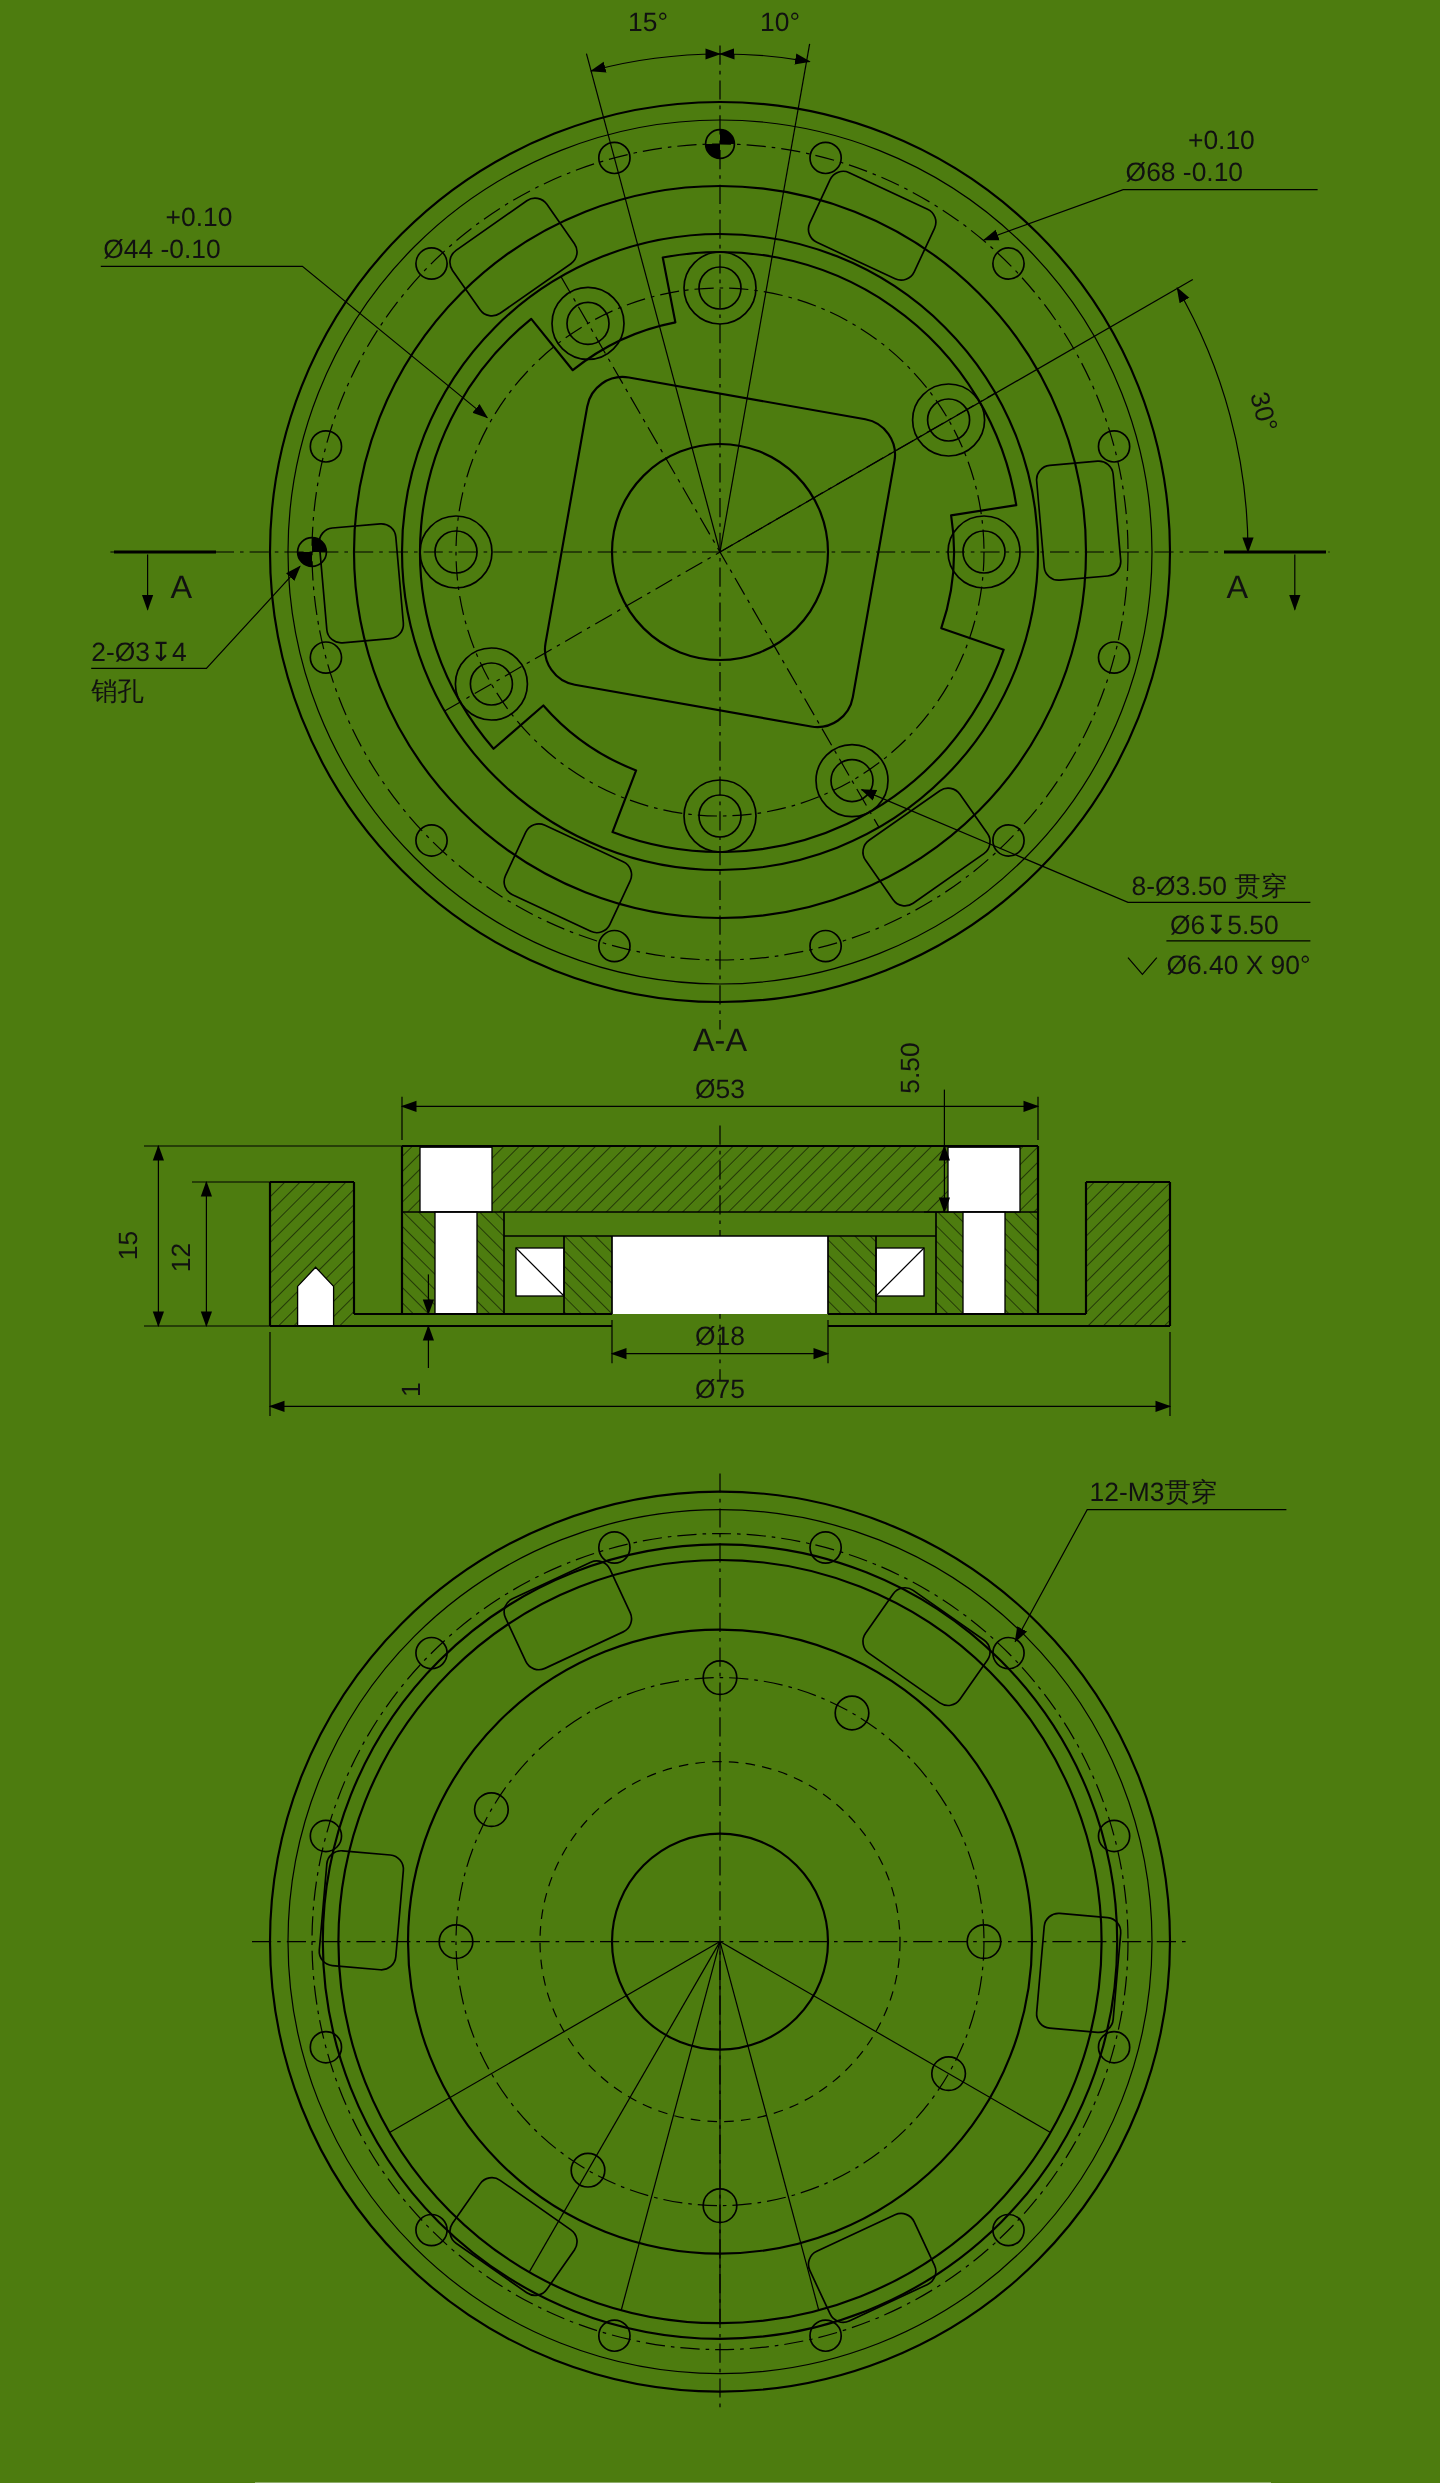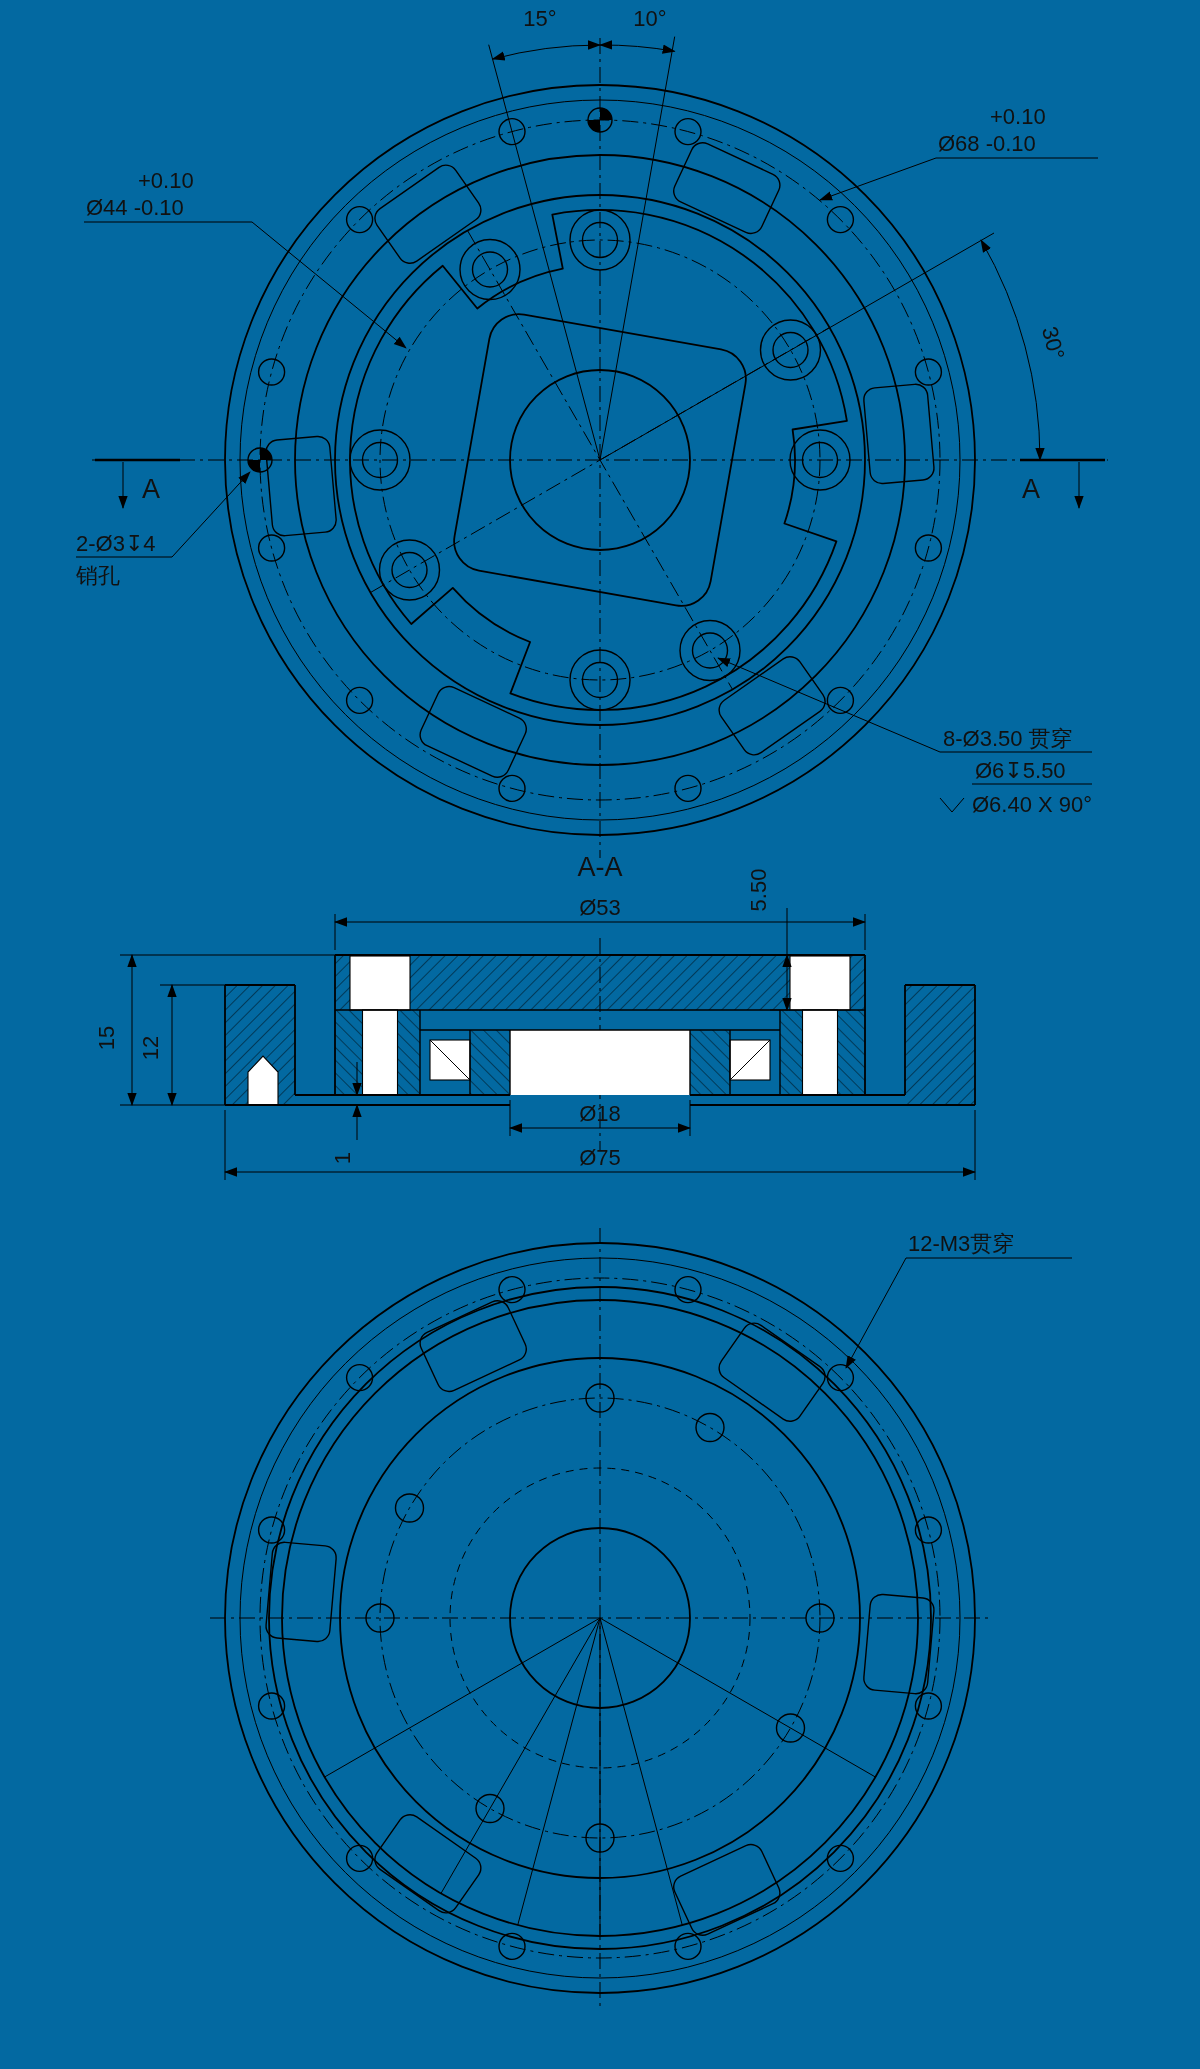--- a/index.html
+++ b/index.html
@@ -1,16 +1,16 @@
 <!DOCTYPE html>
 <html><head>
 <meta charset="utf-8">
 <style>
   html,body{margin:0;padding:0;background:#fff;}
-  .sheet{position:relative;width:1200px;height:2069px;background:#0369a1;overflow:hidden;
+  .sheet{position:relative;width:1200px;height:2069px;background:#4d7c0f;overflow:hidden;
          font-family:"Liberation Sans","DejaVu Sans",sans-serif;}
   svg{position:absolute;left:0;top:0;}
   svg text{fill:#111;font-family:"Liberation Sans","DejaVu Sans",sans-serif;}
   .dim{font-size:22px;}
   .big{font-size:27px;}
   .obj{stroke:#000;stroke-width:1.8;fill:none;stroke-linejoin:round;}
   .obj2{stroke:#000;stroke-width:1.4;fill:none;}
   .thin{stroke:#000;stroke-width:1;fill:none;}
   .cl{stroke:#000;stroke-width:1;fill:none;stroke-dasharray:16 5 3 5;}
   .dash{stroke:#000;stroke-width:1;fill:none;stroke-dasharray:8 6;}

